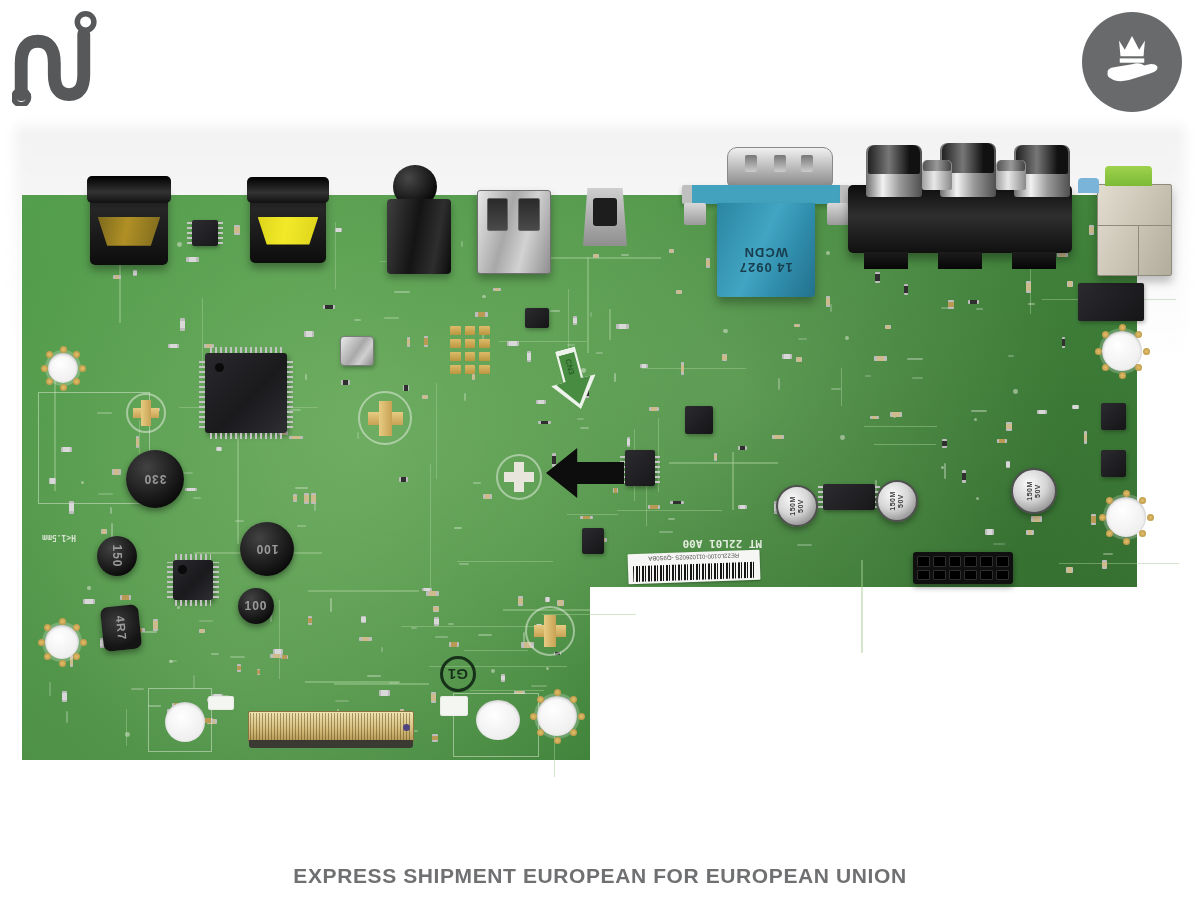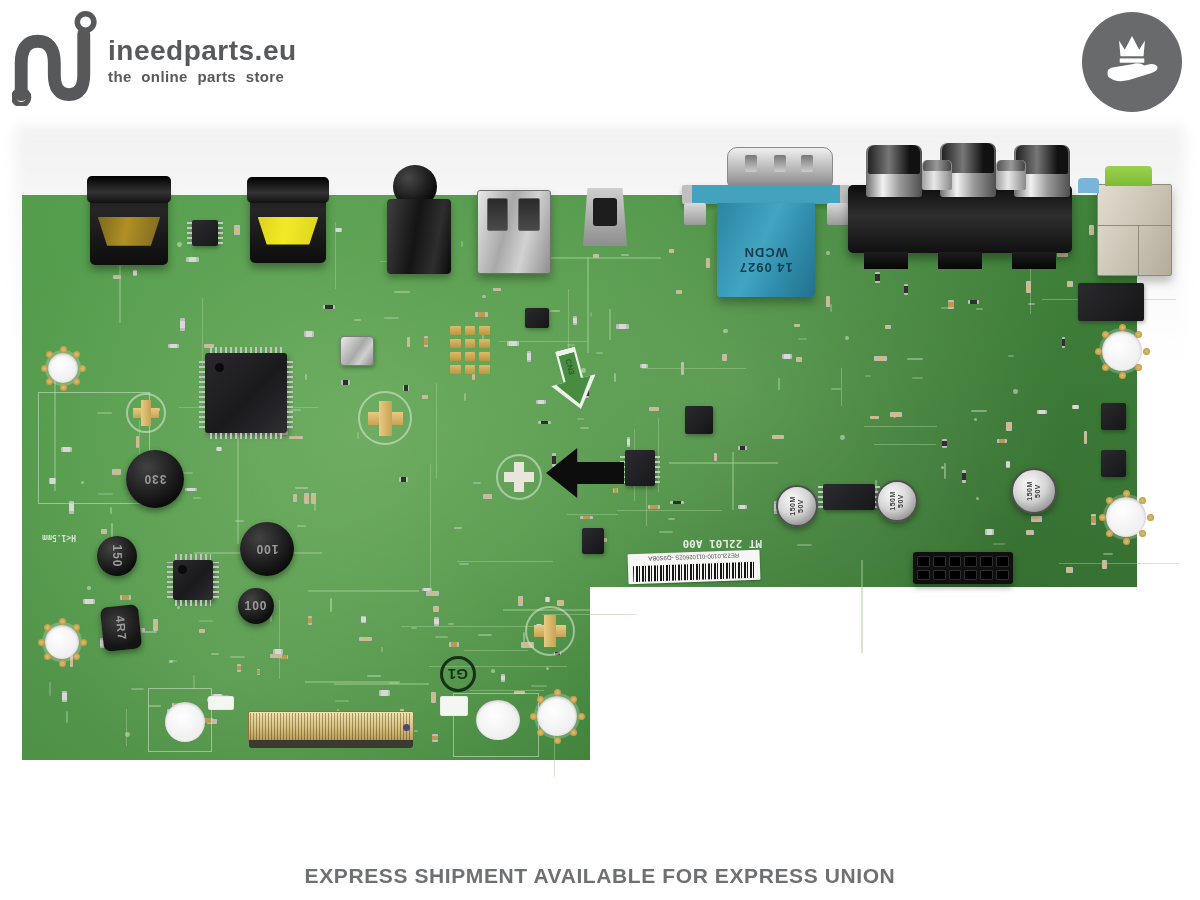--- a/index.html
+++ b/index.html
@@ -141,24 +141,20 @@
 </style>
 </head>
 <body>
 
 <div class="logo-wrap">
   <svg class="logo-mark" viewBox="0 0 100 108">
     <path d="M10,96 L10,62 Q10,38 28,38 Q46,38 46,62 L46,74 Q46,96 62,96 Q78,96 78,74 L78,30" fill="none" stroke="#57585a" stroke-width="14" stroke-linecap="round"></path>
     <circle cx="10" cy="99" r="8" fill="none" stroke="#57585a" stroke-width="6"></circle>
     <circle cx="80" cy="17" r="9" fill="none" stroke="#57585a" stroke-width="6"></circle>
   </svg>
-  <div class="logo-text">
-    <div class="brand">ineedparts.eu</div>
-    <div class="tagline">the online parts store</div>
-  </div>
 </div>
 
 <div class="badge">
   <svg viewBox="0 0 100 100">
     <path d="M32 20 L40 33 L50 14 L60 33 L68 20 L66 42 L34 42 Z" fill="#fff"></path>
     <rect x="33" y="45" width="34" height="6" fill="#fff"></rect>
     <path d="M16 67 Q14 58 27 57 L50 53 Q61 50 67 55 Q80 50 85 56 Q88 62 75 66 L46 75 Q29 79 21 73 Q16 71 16 67 Z" fill="#fff"></path>
   </svg>
 </div>
 
@@ -717,13 +713,13 @@
         <div class="rcap"></div>
       </div>
       <div class="cmp audiomod" style="left: 1058px; top: 26px; width: 112px; height: 110px;">
         <div class="abox"></div>
         <div class="agreen"></div>
         <div class="ablue"></div>
       </div>
     </div>
 </div>
 
-<div class="caption">EXPRESS SHIPMENT AVAILABLE FOR EXPRESS UNION</div>
+<div class="caption">EXPRESS SHIPMENT EUROPEAN FOR EUROPEAN UNION</div>
 
 </body></html>

